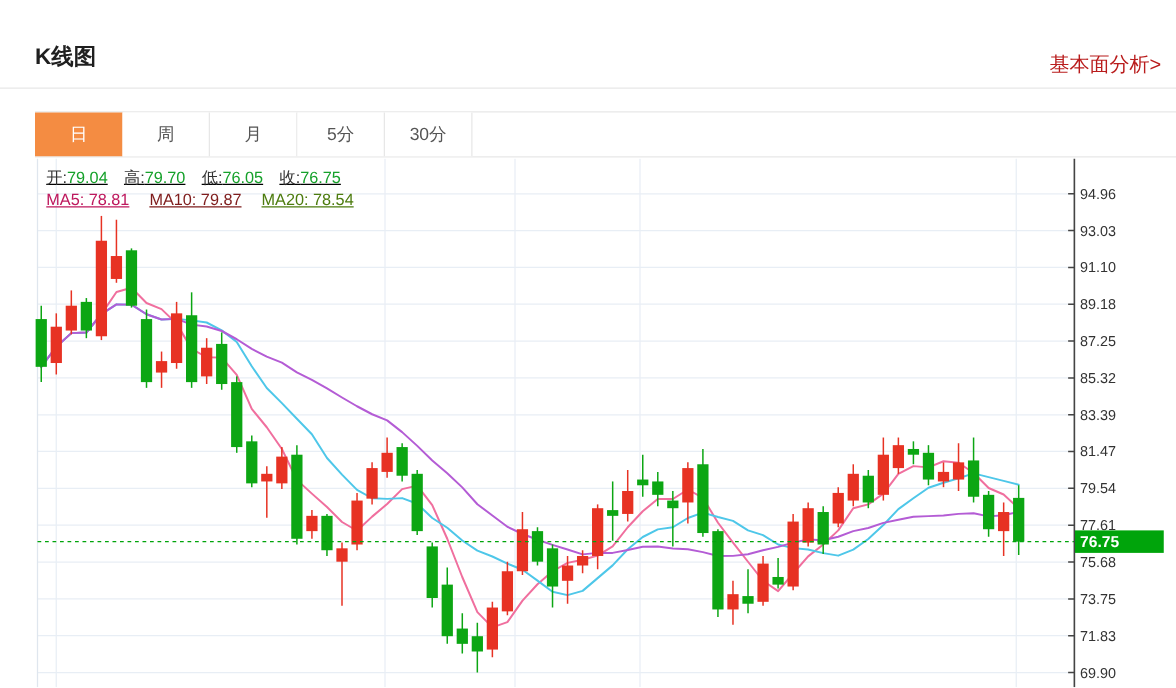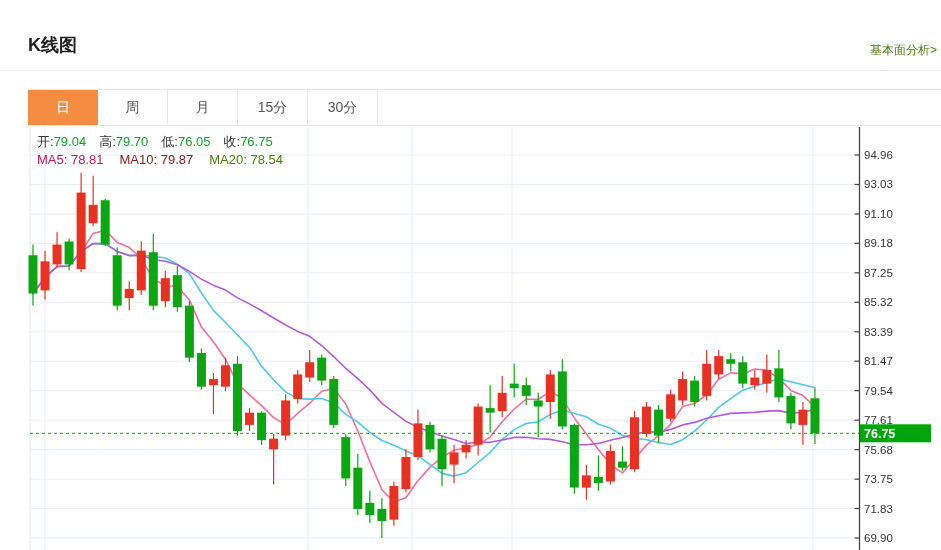--- a/index.html
+++ b/index.html
@@ -1,45 +1,45 @@
 <!DOCTYPE html>
 <html><head>
 <meta charset="utf-8">
 <style>
   html,body{margin:0;padding:0;background:#fff;}
   #page{position:relative;width:941px;height:550px;background:#fff;overflow:hidden;
         font-family:"Liberation Sans",sans-serif;}
   #chart-svg{position:absolute;left:0;top:0;}
   .hdr-title{position:absolute;left:28px;top:33px;font-size:18px;font-weight:bold;color:#1f1f1f;}
-  .hdr-link{position:absolute;right:4px;top:42px;font-size:12px;color:#4d7c0f;cursor:pointer;text-decoration:none;}
+  .hdr-link{position:absolute;right:12px;top:42px;font-size:16px;color:#b91c1c;cursor:pointer;text-decoration:none;}
   .hdr-divider{position:absolute;left:0;top:70px;width:941px;border-top:1px solid #e8e8e8;}
   .tabbar{position:absolute;left:28px;top:89px;width:913px;height:37px;
           border-top:1px solid #e7e7e7;border-bottom:1px solid #e7e7e7;display:flex;box-sizing:border-box;}
   .tab{width:70px;height:100%;line-height:35px;text-align:center;font-size:14px;color:#555;
        border-right:1px solid #e7e7e7;box-sizing:border-box;cursor:pointer;background:#fff;}
   .tab.selected{color:#fff;border:none;}
   .inforow{position:absolute;left:37px;font-size:13px;white-space:nowrap;}
-  .inforow .pair{margin-right:13px;}
+  .inforow .pair{margin-right:13px;text-decoration:underline;}
   .inforow .lab{color:#333;}
   #row-ma .pair{margin-right:16px;}
 </style>
 </head>
 <body>
 
 <div id="page">
 
   <div class="hdr-title">K线图</div>
   <a class="hdr-link">基本面分析&gt;</a>
   <div class="hdr-divider"></div>
 
   <div class="tabbar">
       <div class="tab selected" style="background: rgb(244, 140, 66);">日</div>
       <div class="tab">周</div>
       <div class="tab">月</div>
-      <div class="tab">15分</div>
+      <div class="tab">5分</div>
       <div class="tab">30分</div>
     </div>
 
   <div>
     <svg id="chart-svg" width="941" height="550">
         <line x1="30" y1="155" x2="859.5" y2="155" stroke="#e8eef5" stroke-width="1"></line>
         <line x1="30" y1="184.49680766161202" x2="859.5" y2="184.49680766161202" stroke="#e8eef5" stroke-width="1"></line>
         <line x1="30" y1="213.99361532322428" x2="859.5" y2="213.99361532322428" stroke="#e8eef5" stroke-width="1"></line>
         <line x1="30" y1="243.33758978451698" x2="859.5" y2="243.33758978451698" stroke="#e8eef5" stroke-width="1"></line>
         <line x1="30" y1="272.83439744612923" x2="859.5" y2="272.83439744612923" stroke="#e8eef5" stroke-width="1"></line>

